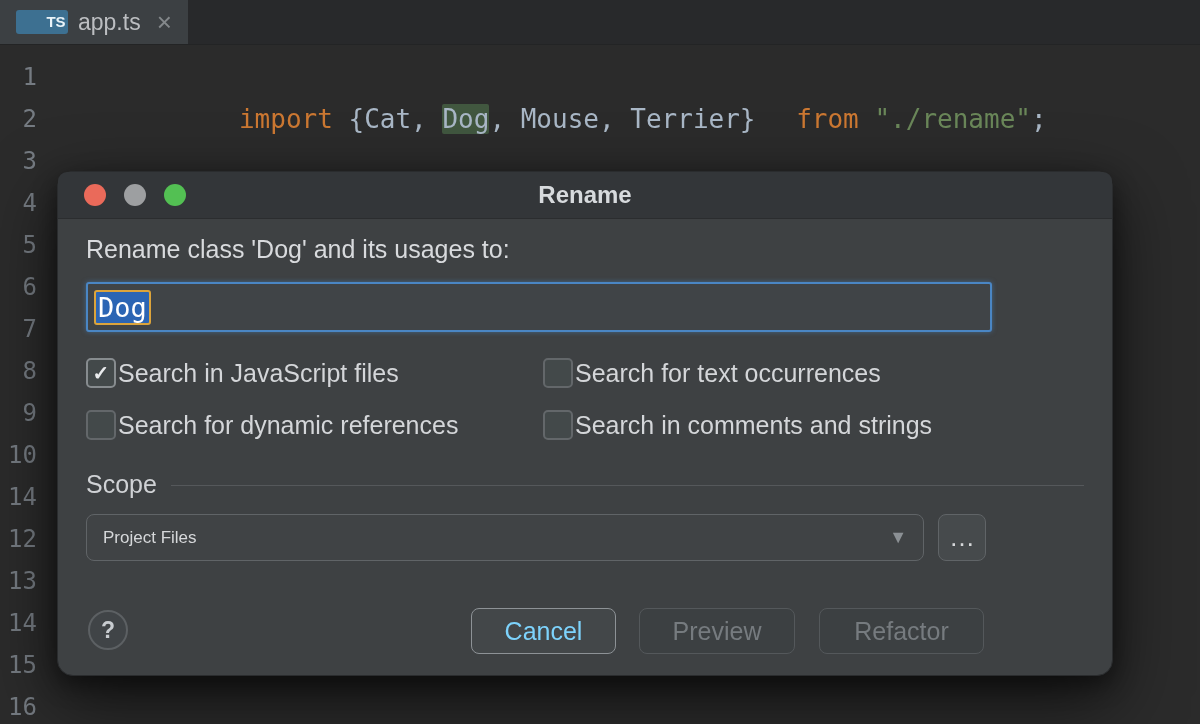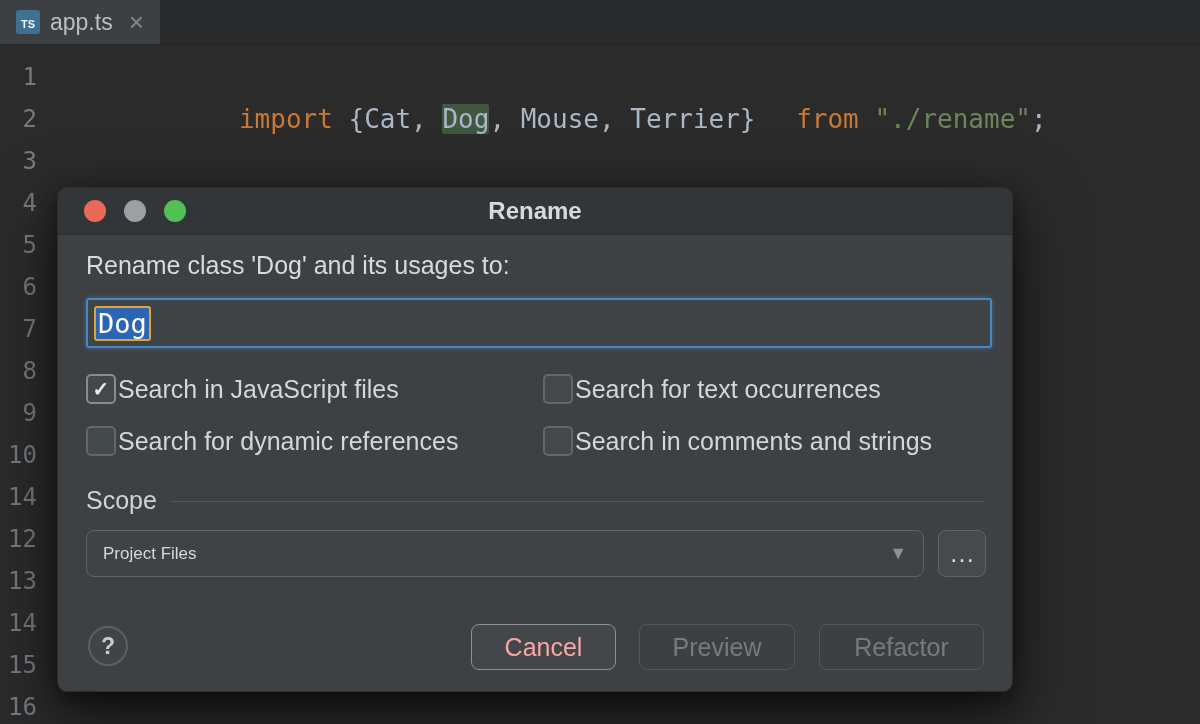--- a/index.html
+++ b/index.html
@@ -1,37 +1,37 @@
 <!DOCTYPE html>
 <html><head>
 <meta charset="utf-8">
 <style>
   html,body{margin:0;padding:0;background:#2b2b2b;}
   #app{position:relative;width:1200px;height:724px;overflow:hidden;background:#2b2b2b;font-family:"Liberation Sans",sans-serif;}
 
   
   .tabbar{position:absolute;left:0;top:0;width:100%;height:44px;background:#28292b;border-bottom:1px solid #232425;}
   .tab{display:inline-flex;align-items:center;height:44px;padding:0 16px;background:#3c4043;gap:10px;cursor:default;}
-  .ts-icon{width:24px;height:24px;border-radius:3px;background:#3d7091;color:#eaf3f8;font-size:11px;font-weight:bold;display:flex;align-items:flex-end;justify-content:center;line-height:1.6;font-family:"Liberation Sans",sans-serif;}
+  .ts-icon{width:24px;height:24px;border-radius:3px;background:#3d7091;color:#eaf3f8;font-size:15px;font-weight:bold;display:flex;align-items:flex-end;justify-content:center;line-height:1.6;font-family:"Liberation Sans",sans-serif;padding-left:28px;}
   .tab-label{color:#bcbec1;font-size:23px;}
   .tab-close{color:#84888b;font-size:26px;line-height:1;margin-left:6px;}
 
   
   .gutter{position:absolute;left:0;top:44px;width:57px;bottom:0;padding-top:12px;box-sizing:border-box;}
   .ln{height:42px;line-height:42px;text-align:right;padding-right:20px;color:#757b82;font-family:"DejaVu Sans Mono",monospace;font-size:24px;}
   .code{position:absolute;left:57px;top:44px;right:0;bottom:0;padding-top:12px;padding-left:63px;}
   .code-line{height:42px;line-height:42px;font-family:"DejaVu Sans Mono",monospace;font-size:26px;white-space:pre;}
   .code-line span{white-space:pre;}
   .kw{color:#cc7832;margin-left:25px;}
   .pl{color:#a9b7c6;}
   .str{color:#6a8759;}
   .hl{background:#41573f;color:#a9b7c6;border-radius:2px;}
 
   
-  .dialog{position:absolute;left:57px;top:187px;width:956px;height:505px;background:#3e4143;border:1px solid #2a2c2e;border-radius:10px;box-sizing:border-box;box-shadow:0 25px 70px rgba(0,0,0,.6),0 8px 24px rgba(0,0,0,.45);z-index:5;}
+  .dialog{position:absolute;left:57px;top:171px;width:1056px;height:505px;background:#3e4143;border:1px solid #2a2c2e;border-radius:16px;box-sizing:border-box;box-shadow:0 25px 70px rgba(0,0,0,.6),0 8px 24px rgba(0,0,0,.45);z-index:5;}
   .titlebar{position:absolute;left:0;top:0;right:0;height:46px;background:#333639;border-radius:9px 9px 0 0;border-bottom:1px solid #2b2d2f;}
   .light{position:absolute;top:12px;width:22px;height:22px;border-radius:50%;}
   .light.red{left:26px;background:#ea6a5a;}
   .light.gray{left:66px;background:#9d9fa1;}
   .light.green{left:106px;background:#53c053;}
   .dialog-title{position:absolute;left:0;right:0;top:0;height:46px;line-height:46px;text-align:center;color:#d7dadd;font-size:24px;font-weight:600;}
 
   .prompt{position:absolute;left:28px;top:63px;color:#d8dadd;font-size:25px;}
 
   .name-input{position:absolute;left:28px;top:110px;width:896px;height:46px;background:#404447;border:2px solid #4a86c4;border-radius:3px;box-shadow:0 0 5px rgba(74,134,196,.55);box-sizing:content-box;display:flex;align-items:center;padding-left:6px;font-family:"DejaVu Sans Mono",monospace;font-size:27px;}
@@ -51,21 +51,21 @@
 
   .combo{position:absolute;left:28px;top:342px;width:838px;height:47px;background:#404345;border:1px solid #606467;border-radius:8px;box-sizing:border-box;display:flex;align-items:center;padding:0 16px;}
   .combo-value{color:#d6d8da;font-size:17px;}
   .combo-arrow{margin-left:auto;color:#8b9094;font-size:18px;}
 
   .browse{position:absolute;left:880px;top:342px;width:48px;height:47px;background:#464a4c;border:1px solid #606467;border-radius:8px;box-sizing:border-box;color:#d6d8da;font-size:26px;display:flex;align-items:center;justify-content:center;padding:0;font-family:"Liberation Sans",sans-serif;}
 
   .help{position:absolute;left:30px;top:438px;width:40px;height:40px;border-radius:50%;background:#404447;border:2px solid #5c6063;box-sizing:border-box;display:flex;align-items:center;justify-content:center;color:#c8ccd0;font-size:23px;font-weight:600;}
 
   .btn{position:absolute;top:436px;height:46px;border-radius:8px;font-size:25px;font-family:"Liberation Sans",sans-serif;box-sizing:border-box;display:flex;align-items:center;justify-content:center;}
-  .btn.cancel{left:413px;width:145px;background:#434749;border:1px solid #8d9296;color:#fca5a5;}
+  .btn.cancel{left:413px;width:145px;background:#434749;border:1px solid #8d9296;color:#7dd3fc;}
   .btn.disabled{background:#3c4042;border:1px solid #54585b;color:#767b7f;}
   .btn.preview{left:581px;width:156px;}
   .btn.refactor{left:761px;width:165px;}
 </style>
 </head>
 <body>
 
 <div id="app">
 
   <div class="tabbar">

